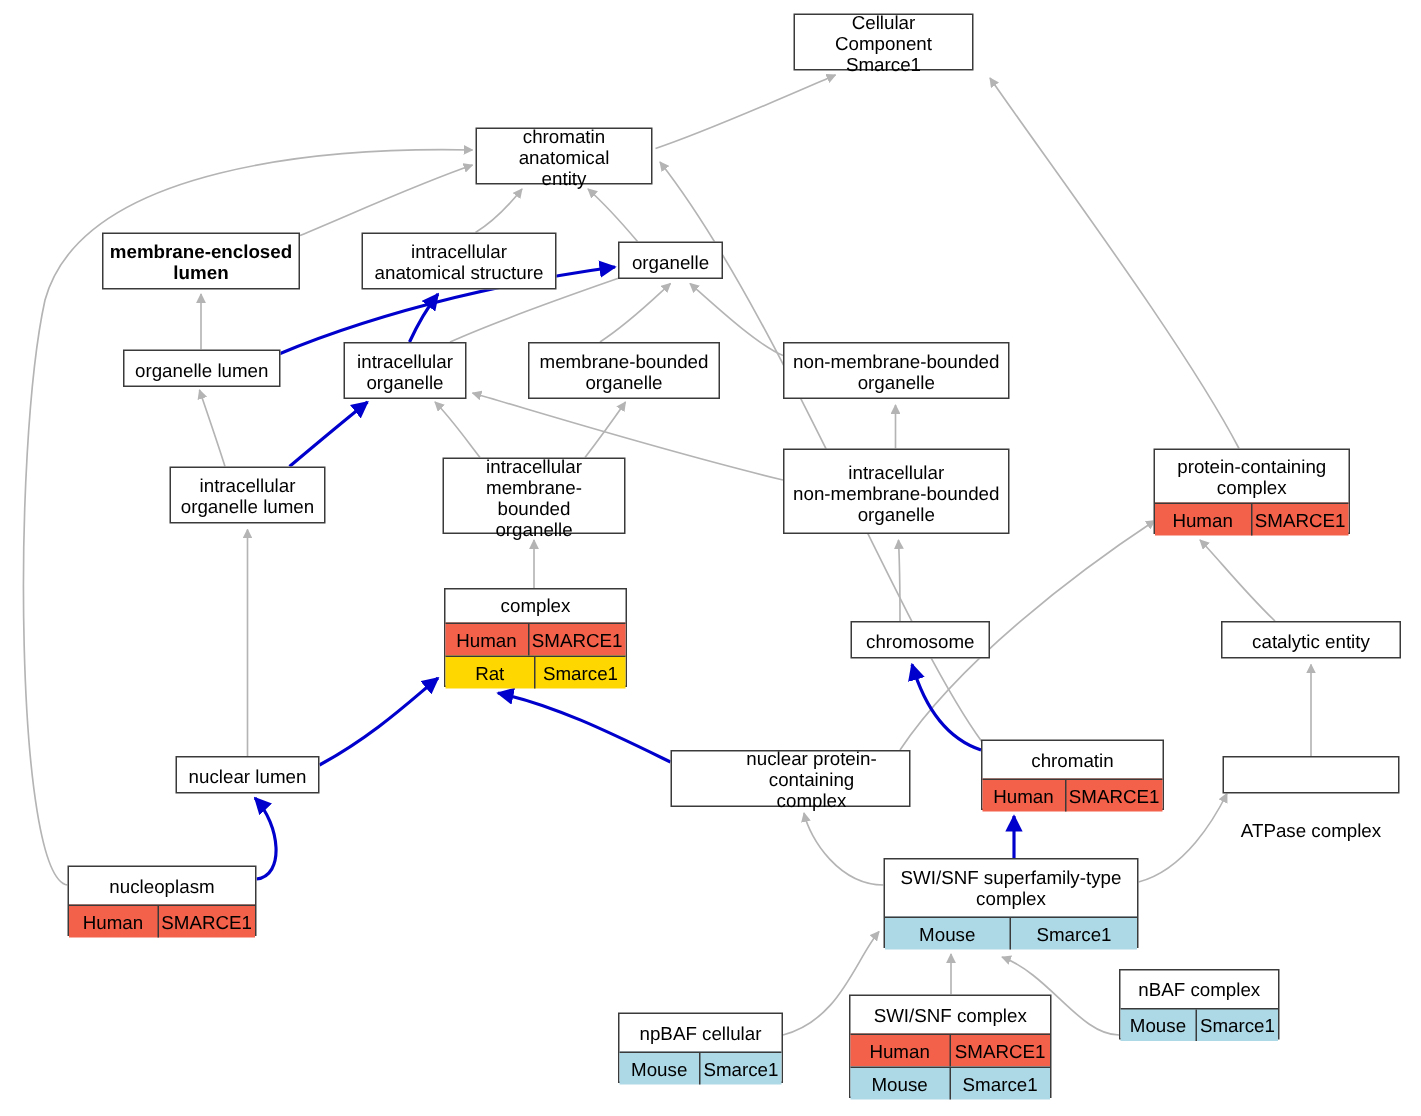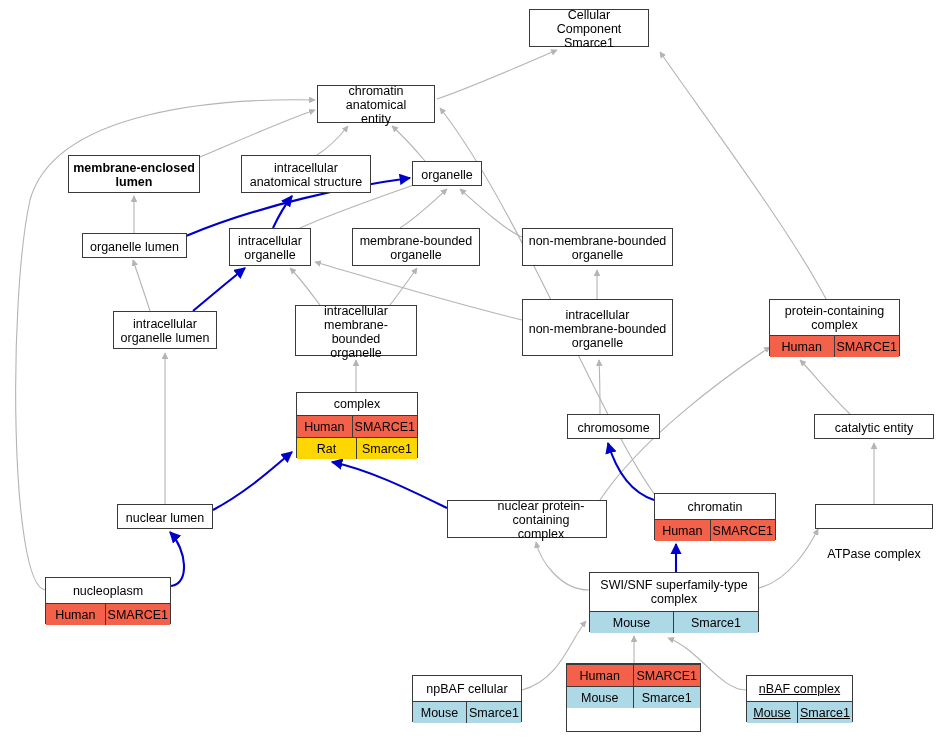--- a/index.html
+++ b/index.html
@@ -176,30 +176,31 @@
         </div>
       </div>
       <div class="node" style="left: 412px; top: 675px; width: 110px; height: 47px;">
         <div class="title" style="height: 25px;">npBAF cellular</div>
         <div class="row" style="height: 22px; background: rgb(173, 216, 230);">
           <div class="cell left">Mouse</div>
           <div class="cell">Smarce1</div>
         </div>
       </div>
       <div class="node" style="left: 566px; top: 663px; width: 135px; height: 69px;">
-        <div class="row" style="height: 22px; background: rgb(244, 97, 74);">
-          <div class="cell left">Human</div>
-          <div class="cell">SMARCE1</div>
-        </div>
-        <div class="row" style="height: 22px; background: rgb(173, 216, 230);">
-          <div class="cell left">Mouse</div>
-          <div class="cell">Smarce1</div>
-        </div>
-      </div>
-      <div class="node" style="left: 746px; top: 675px; width: 107px; height: 47px; text-decoration: underline;">
+        <div class="title" style="height: 25px;">SWI/SNF complex</div>
+        <div class="row" style="height: 22px; background: rgb(244, 97, 74);">
+          <div class="cell left">Human</div>
+          <div class="cell">SMARCE1</div>
+        </div>
+        <div class="row" style="height: 22px; background: rgb(173, 216, 230);">
+          <div class="cell left">Mouse</div>
+          <div class="cell">Smarce1</div>
+        </div>
+      </div>
+      <div class="node" style="left: 746px; top: 646px; width: 107px; height: 47px;">
         <div class="title" style="height: 25px;">nBAF complex</div>
         <div class="row" style="height: 22px; background: rgb(173, 216, 230);">
           <div class="cell left">Mouse</div>
           <div class="cell">Smarce1</div>
         </div>
       </div>
     </div>
 </div>
 
 </body></html>

